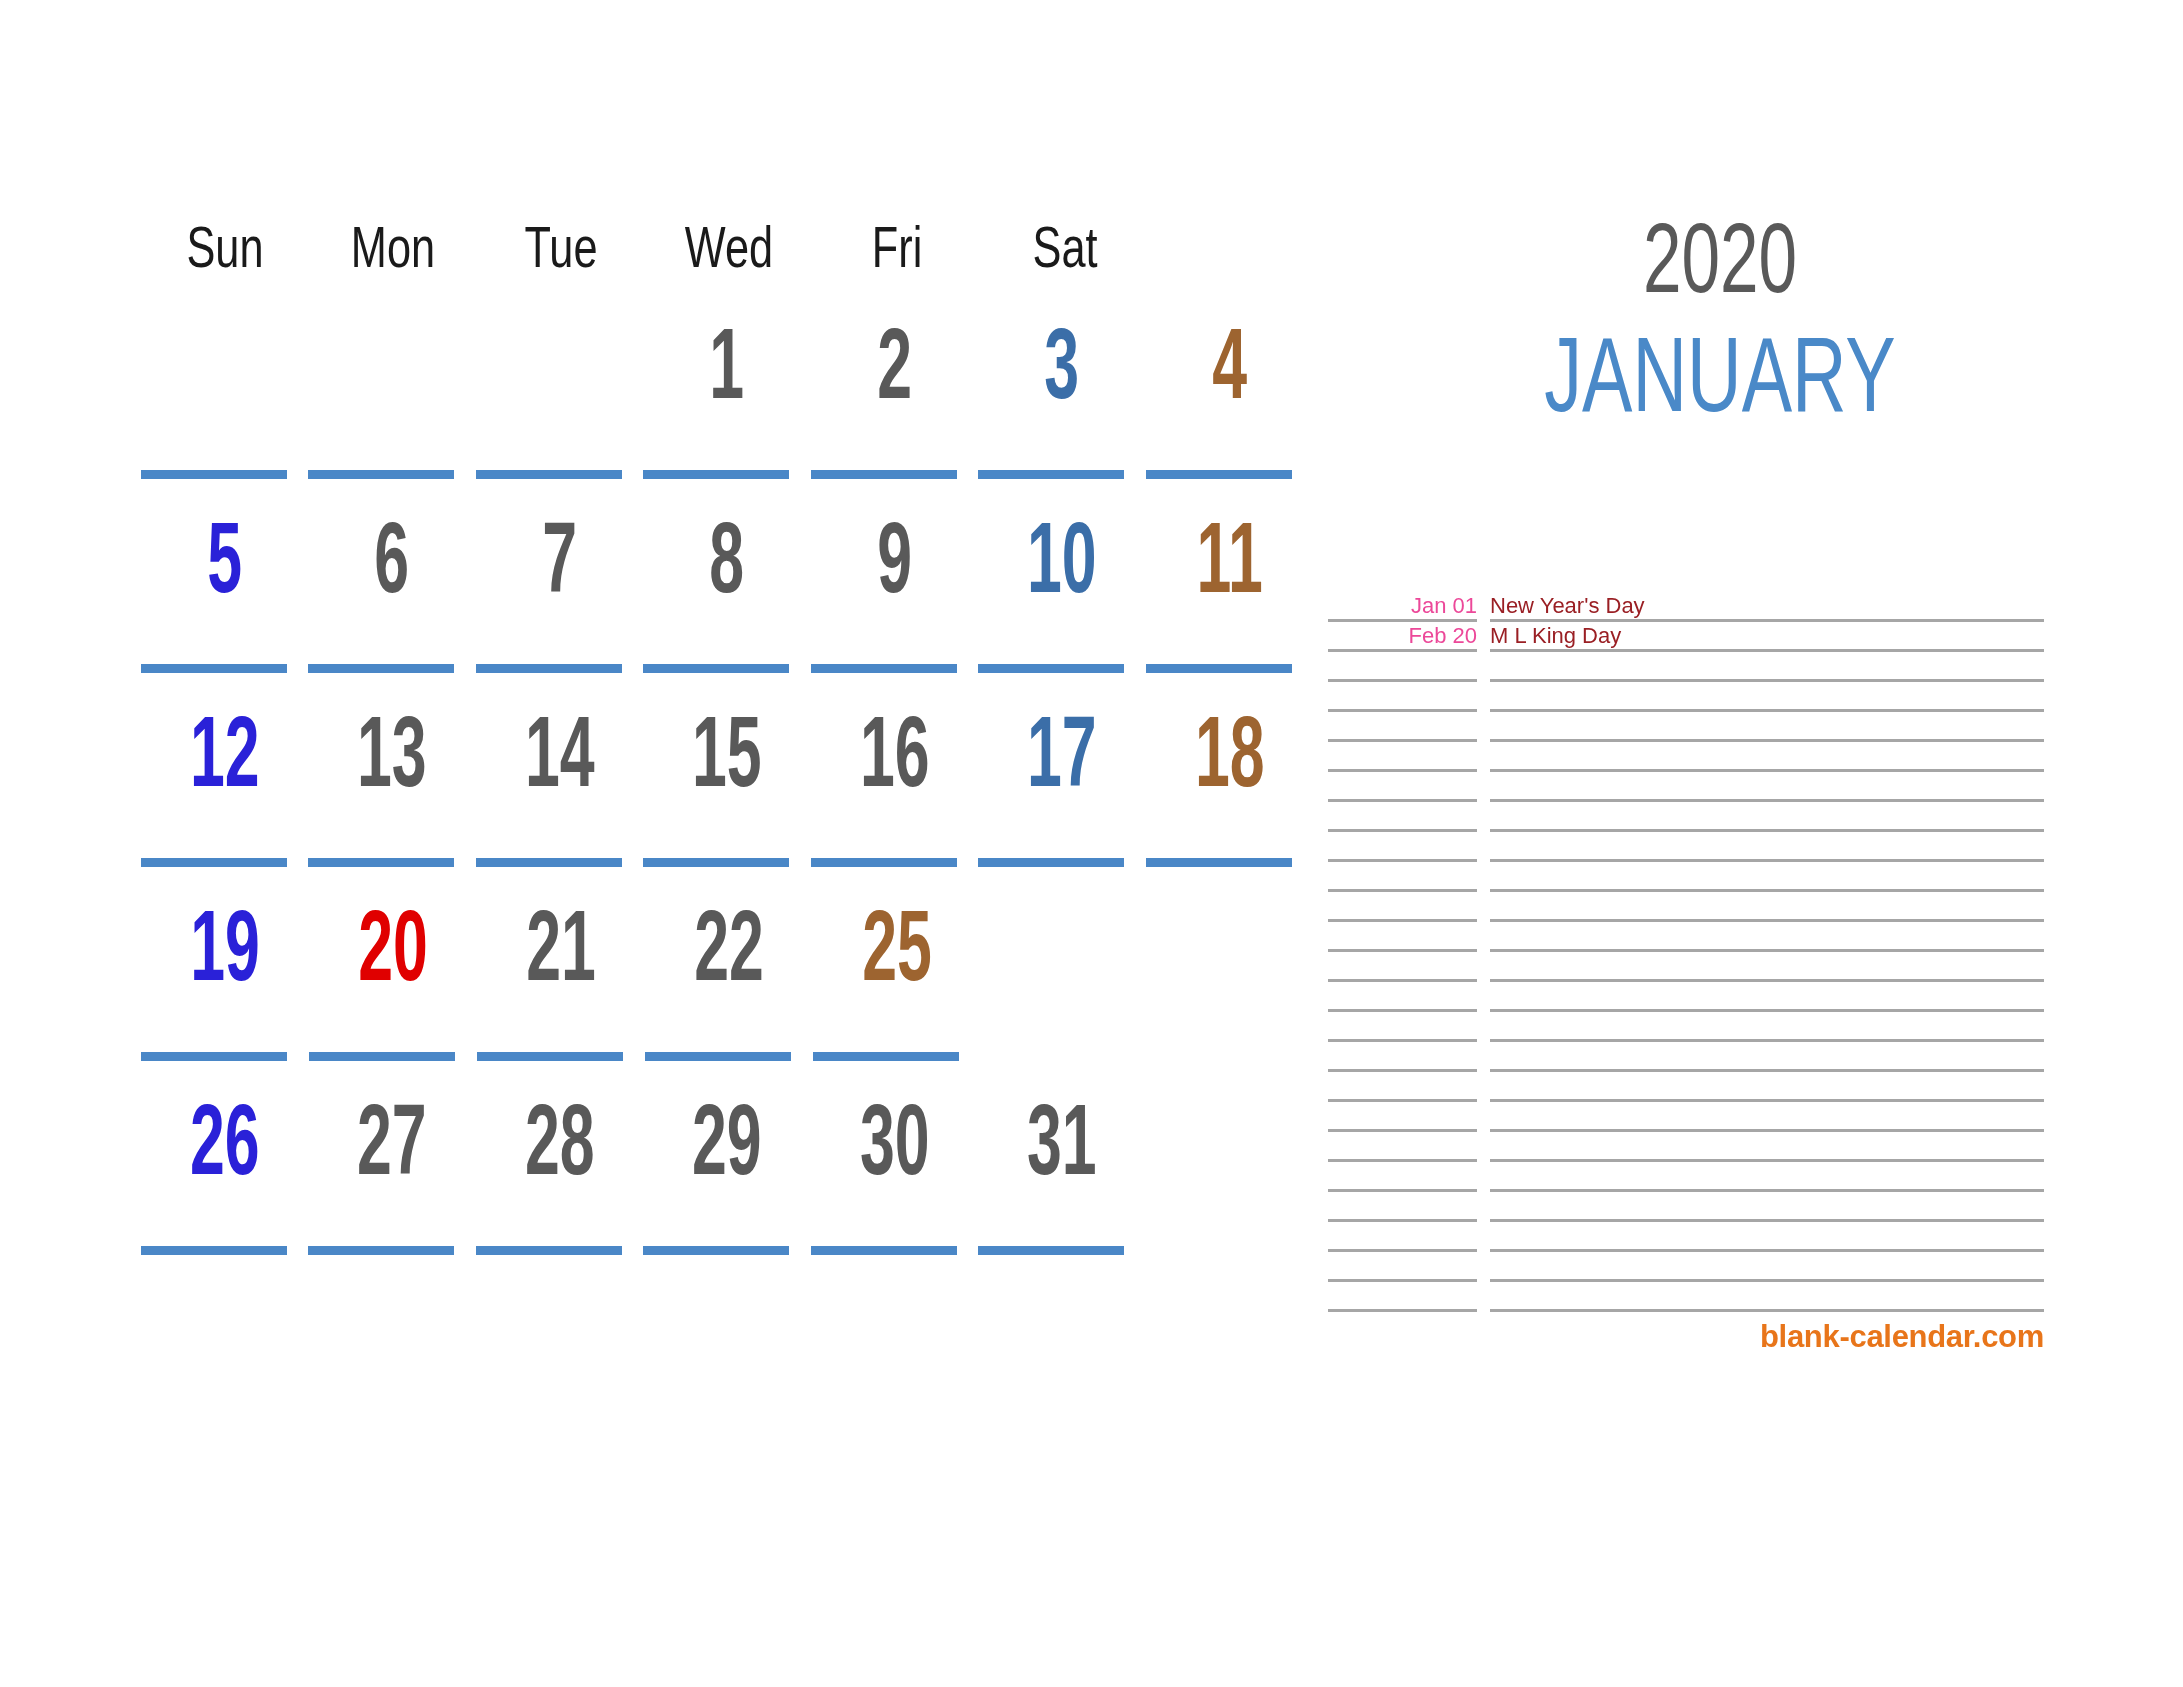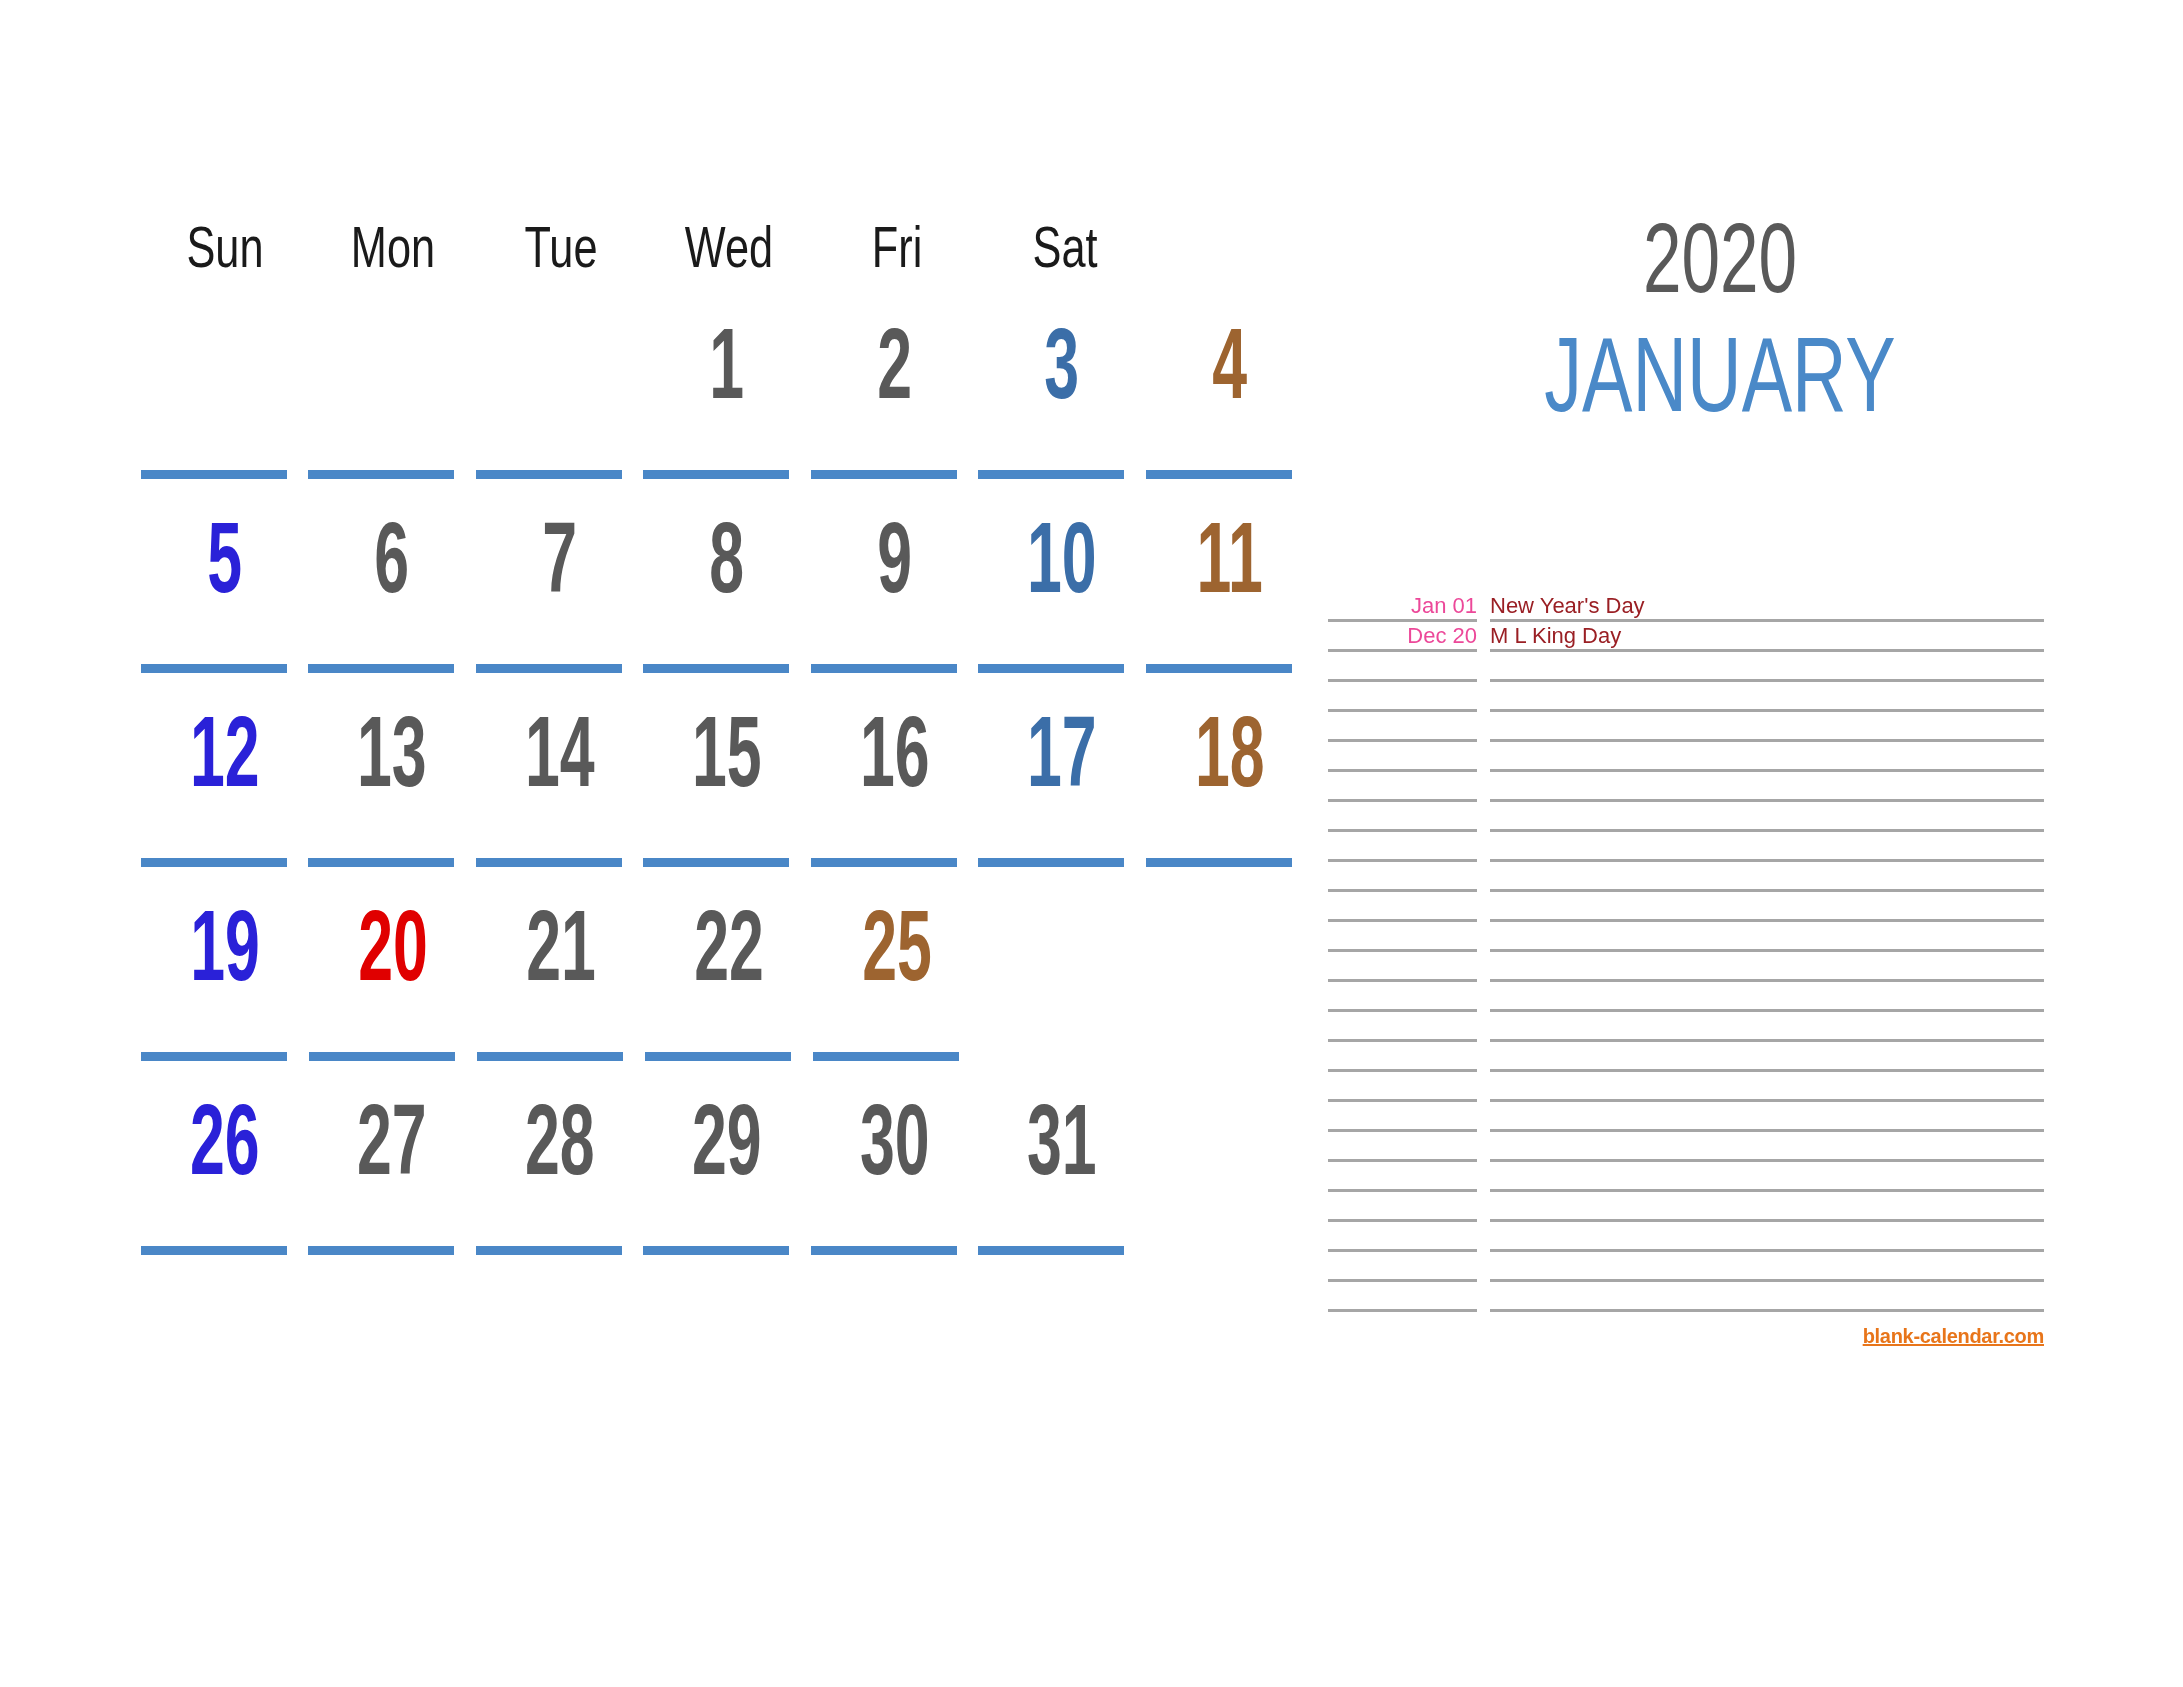--- a/index.html
+++ b/index.html
@@ -181,27 +181,26 @@
     white-space: nowrap;
   }
 
   #footer-credit {
     position: absolute;
     left: 1328px;
     top: 1322px;
     width: 716px;
     text-align: right;
     font-family: "Liberation Sans", sans-serif;
-    font-size: 20px;
+    font-size: 31px;
     line-height: 29px;
     font-weight: 700;
     color: #e8751a;
     letter-spacing: -0.3px;
     white-space: nowrap;
-    text-decoration: underline;
   }
 </style>
 </head>
 <body>
 
 <div id="page">
 
   <div id="calendar-grid">
     <div class="cal-row dow-row">
         <div class="cal-cell">
@@ -368,21 +367,21 @@
   </div>
 
   <div id="notes">
       <div class="note-row">
         <div class="note-date">Jan 01</div>
         <div class="note-text">New Year's Day</div>
         <div class="note-date-line"></div>
         <div class="note-text-line"></div>
       </div>
       <div class="note-row">
-        <div class="note-date">Dec 20</div>
+        <div class="note-date">Feb 20</div>
         <div class="note-text">M L King Day</div>
         <div class="note-date-line"></div>
         <div class="note-text-line"></div>
       </div>
       <div class="note-row">
         <div class="note-date-line"></div>
         <div class="note-text-line"></div>
       </div>
       <div class="note-row">
         <div class="note-date-line"></div>

